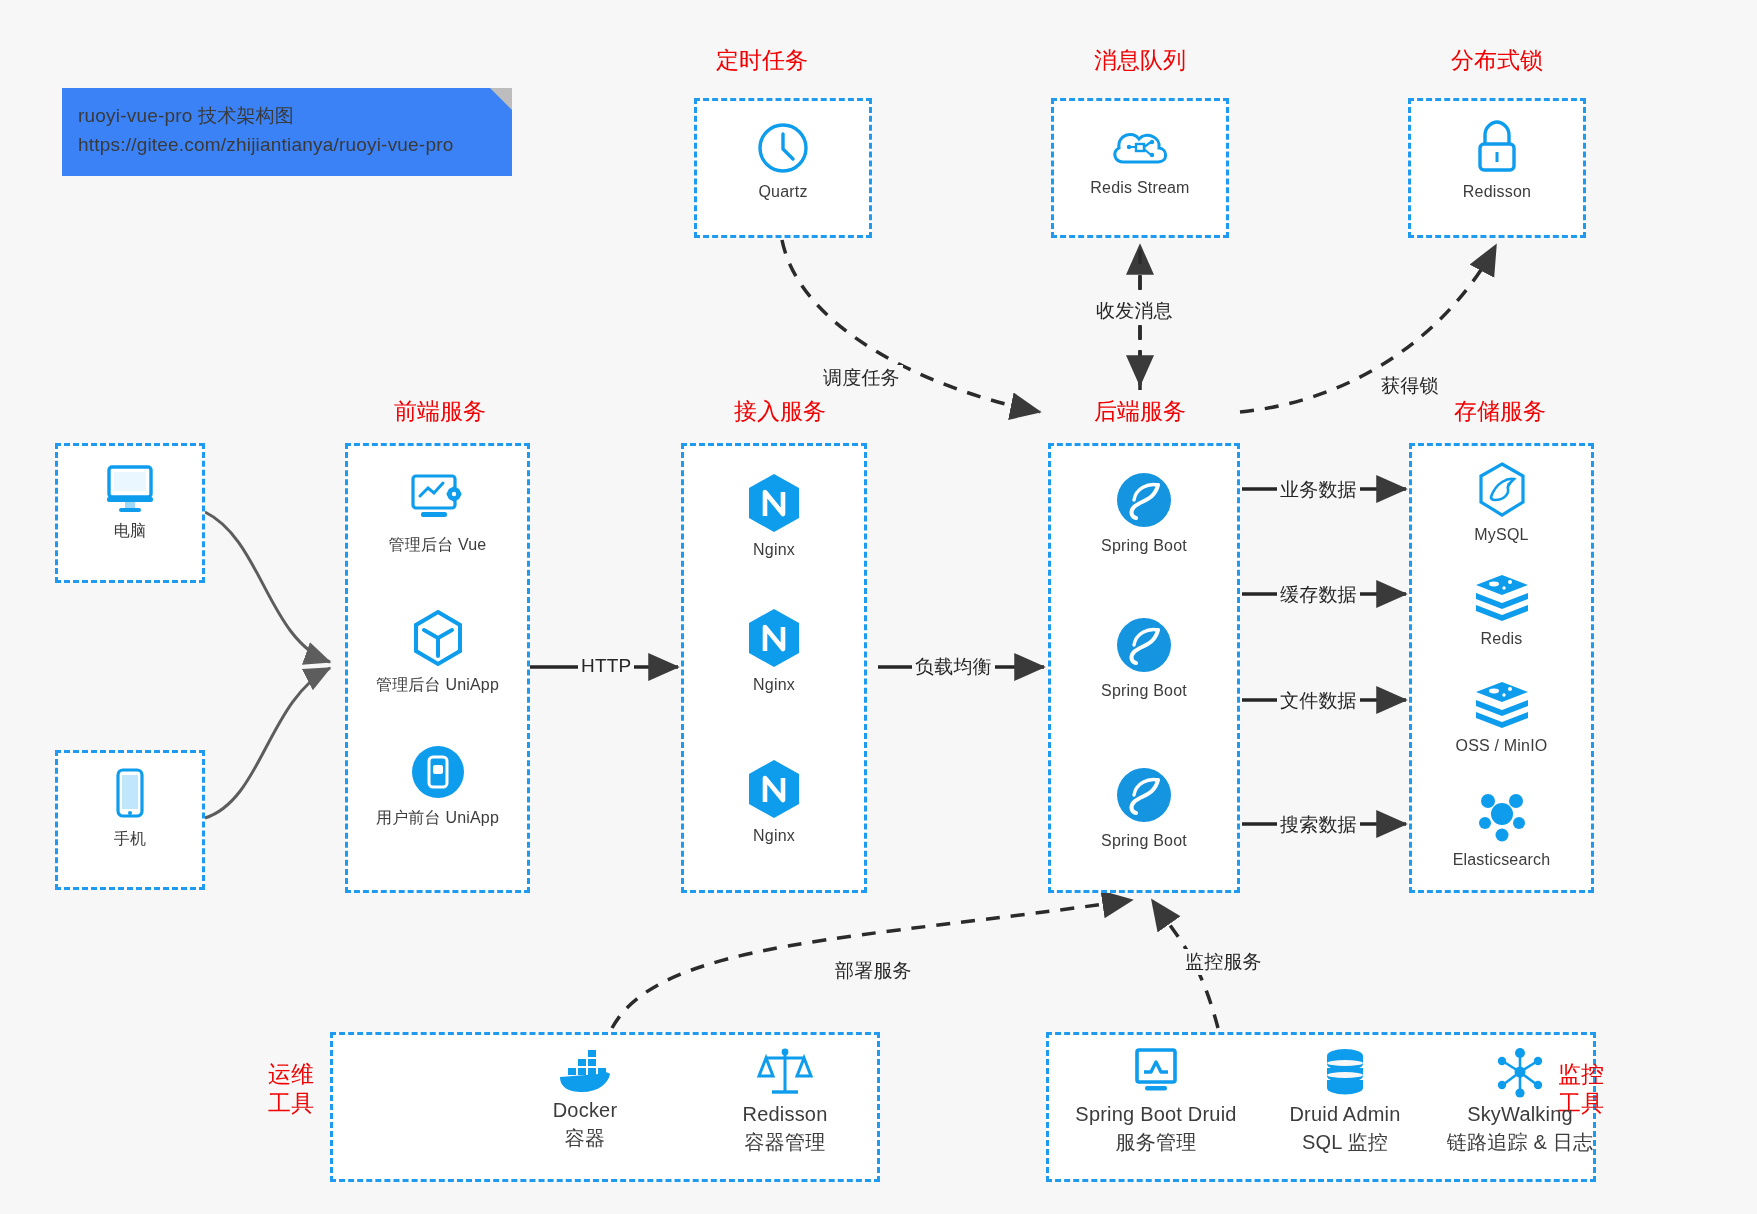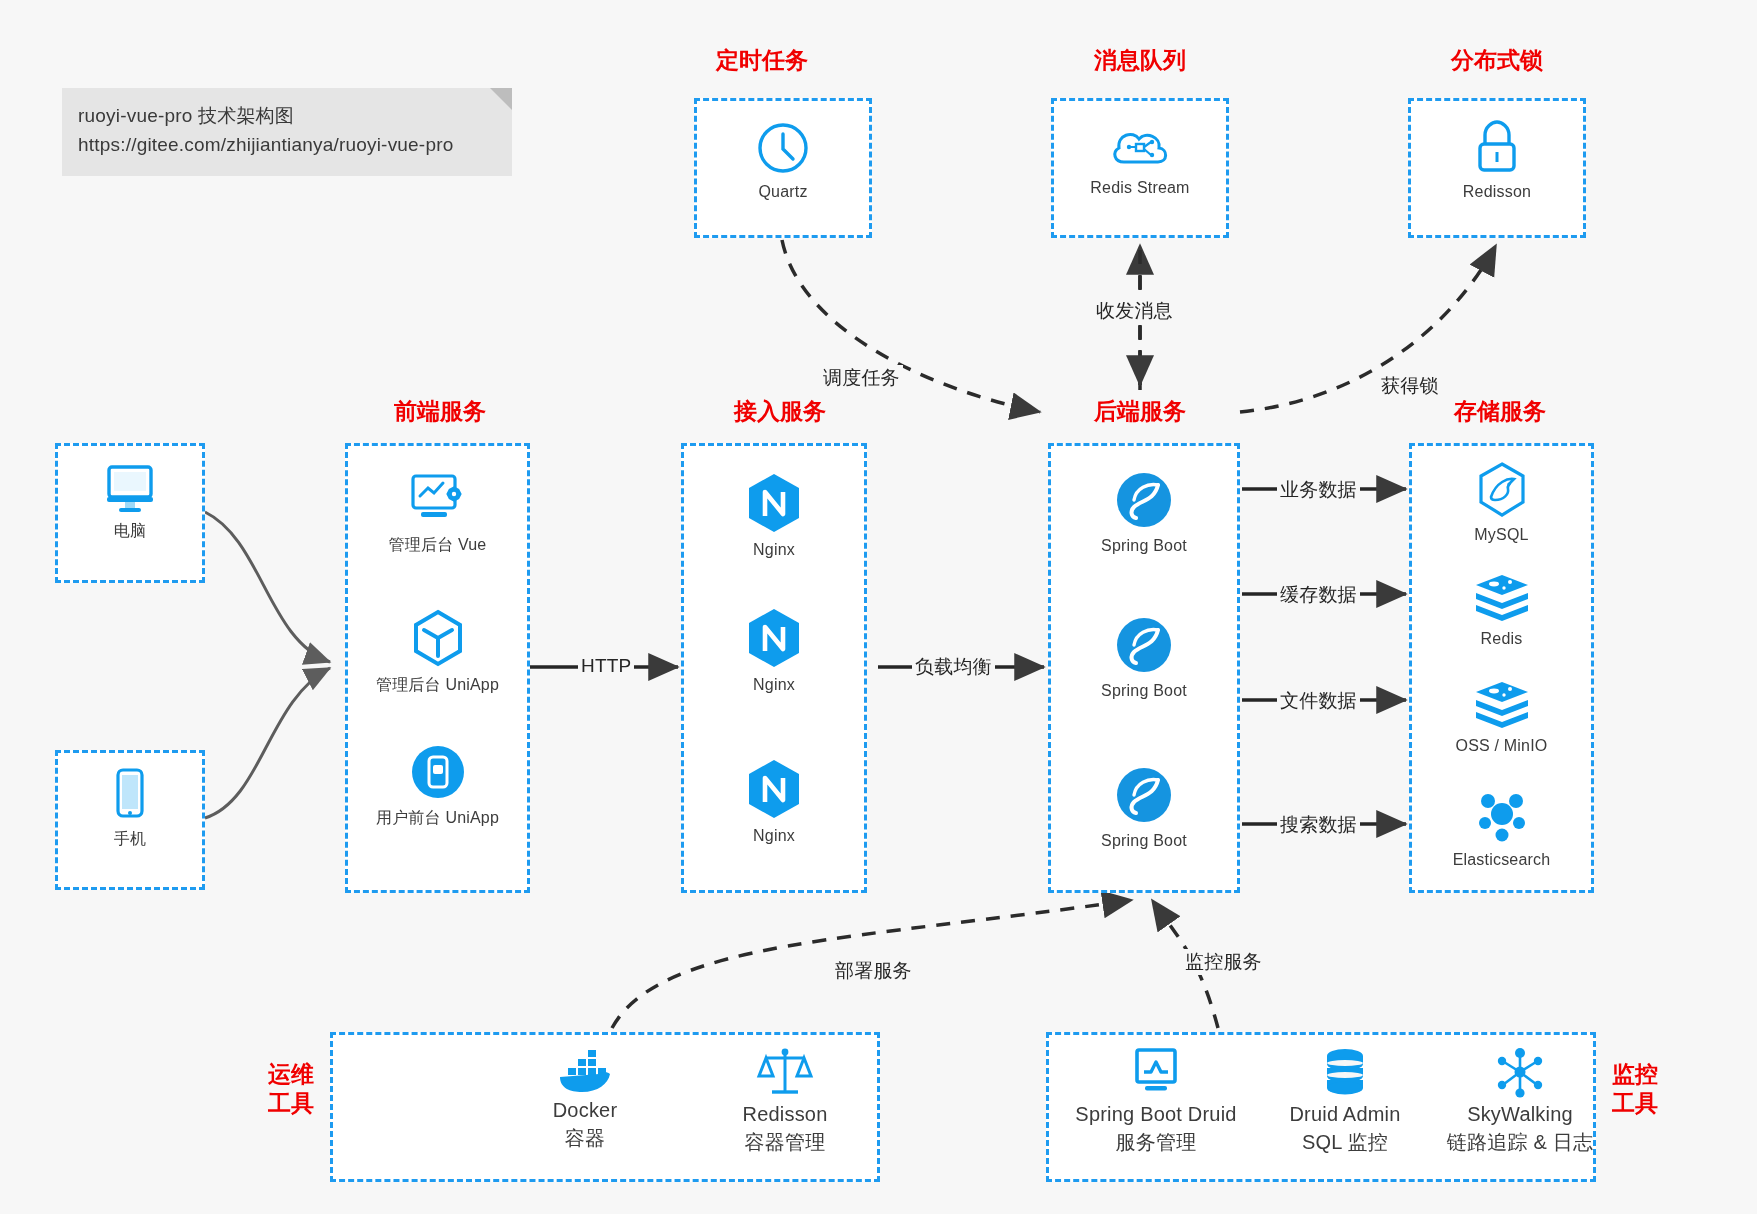--- a/index.html
+++ b/index.html
@@ -24,21 +24,21 @@
     left: 0; top: 0;
     width: 1757px;
     height: 1214px;
     pointer-events: none;
   }
   
   .note {
     position: absolute;
     left: 62px; top: 88px;
     width: 450px;
-    background: #e5e5e5;
+    background: #3b82f6;
     padding: 13px 4px 16px 16px;
     box-sizing: border-box;
     font-size: 19px;
     line-height: 1.55;
     color: #3a3a3a;
     letter-spacing: .2px;
   }
   .note .fold {
     position: absolute;
     right: 0; top: 0;
@@ -49,21 +49,21 @@
   
   .group {
     position: absolute;
     border: 3px dashed #1e9bf0;
     background: #ffffff;
     box-sizing: border-box;
   }
   .group-title {
     position: absolute;
     color: #f00000;
-    font-weight: bold;
+    font-weight: normal;
     font-size: 23px;
     white-space: nowrap;
     text-align: center;
   }
   .group-title.side {
     line-height: 1.25;
   }
   
   .node {
     position: absolute;
@@ -410,21 +410,21 @@
         <line x1="16" y1="46" x2="42" y2="46" stroke="#0e9ced" stroke-width="3.4"></line>
         <path d="M10 12 L3 30 L17 30 Z" fill="none" stroke="#0e9ced" stroke-width="3"></path>
         <path d="M48 12 L41 30 L55 30 Z" fill="none" stroke="#0e9ced" stroke-width="3"></path>
       </svg>
     </span>
     <span class="lbl2">Redisson</span>
     <span class="lbl2">容器管理</span>
   </div>
 
   <div class="group" style="left:1046px; top:1032px; width:550px; height:150px;"></div>
-  <div class="group-title side" style="left:1612px; top:1060px; width:72px; text-align:left;">
+  <div class="group-title side" style="left:1532px; top:1060px; width:72px; text-align:right;">
     <div>监控</div>
     <div>工具</div>
   </div>
 
   <div class="node" style="left:1056px; top:1046px; width:200px;">
     <span class="ico">
       <svg width="58" height="54" viewBox="0 0 58 54">
         <rect x="10" y="4" width="38" height="32" rx="2" fill="none" stroke="#0e9ced" stroke-width="3.6"></rect>
         <path d="M17 26 L24 26 L29 16 L34 26 L41 26" fill="none" stroke="#0e9ced" stroke-width="3.4" stroke-linejoin="round"></path>
         <rect x="18" y="40" width="22" height="4.5" rx="2" fill="#0e9ced"></rect>

